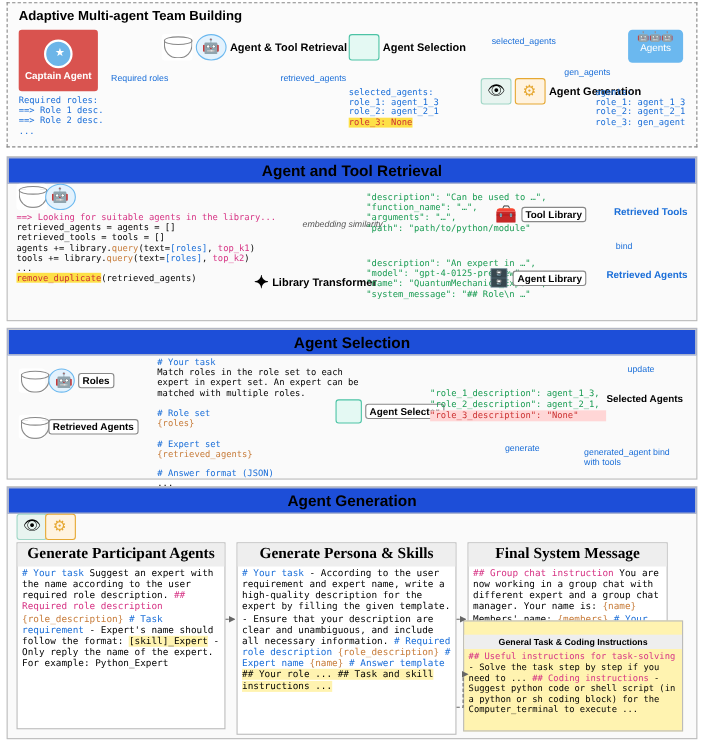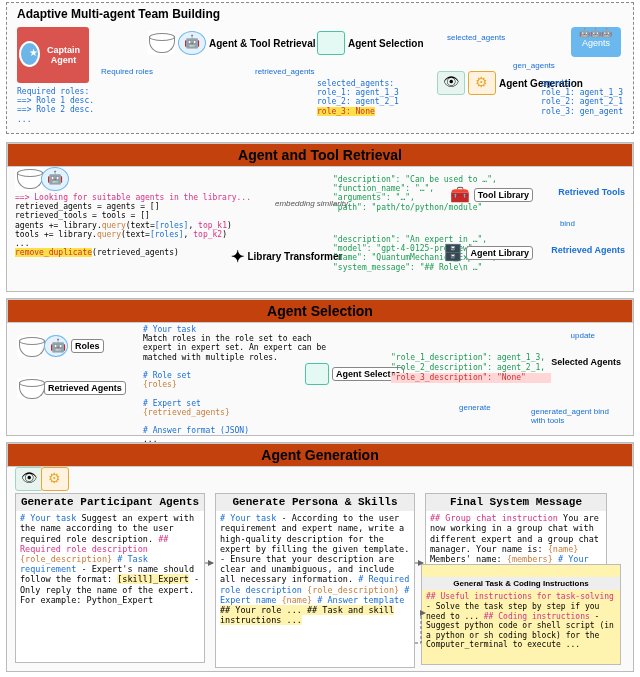--- a/index.html
+++ b/index.html
@@ -1,21 +1,21 @@
 <!DOCTYPE html>
 <html><head>
 <meta charset="utf-8">
 <style>
 * { box-sizing: border-box; margin: 0; padding: 0; }
 body { font-family: Arial, sans-serif; font-size: 9px; width: 640px; height: 677px; background: #fff; overflow: hidden; }
 .diagram { position: relative; width: 640px; height: 677px; }
-.section-title { font-size: 14px; font-weight: bold; text-align: center; background: #c2410c; border: 1px solid #ccc; padding: 3px; }
+.section-title { font-size: 14px; font-weight: bold; text-align: center; background: #1d4ed8; border: 1px solid #ccc; padding: 3px; }
 .top-box { position: absolute; left: 6px; top: 2px; width: 628px; height: 132px; border: 1px dashed #888; background: #fbfbfb; }
 .top-title { position: absolute; left: 10px; top: 4px; font-size: 12px; font-weight: bold; }
-.captain { position: absolute; left: 10px; top: 24px; width: 72px; height: 56px; background: #d9534f; color: #fff; text-align: center; border-radius: 3px; padding: 2px; display:flex;align-items:center;justify-content:center; }
+.captain { position: absolute; left: 10px; top: 24px; width: 72px; height: 56px; background: #d9534f; color: #fff; text-align: center; border-radius: 3px; padding: 2px; display:flex;flex-direction:column;align-items:center;justify-content:center; }
 .captain .ic { width: 26px; height: 26px; background: #6cb5e8; border-radius: 50%; border: 2px solid #fff; margin-bottom:2px; position:relative; }
 .captain .ic::after{content:"★";position:absolute;left:8px;top:4px;color:#fff;font-size:10px;}
 .mini-icon { width: 28px; height: 24px; display: inline-block; background: #e8f4f0; border: 1px solid #9fd6c6; border-radius: 3px; position:relative; }
 .mini-icon.db { background: #fff; border:none; }
 .mini-icon.db::before{content:"";position:absolute;left:2px;top:2px;width:24px;height:6px;border:1px solid #888;border-radius:50%;}
 .mini-icon.db::after{content:"";position:absolute;left:2px;top:5px;width:24px;height:16px;border:1px solid #888;border-top:none;border-radius:0 0 12px 12px;}
 .mini-icon.screen { background:#e4f9f3;border:1px solid #4cc3a5; }
 .mini-icon.gear { background:#fff3e0;border:1px solid #e6a832; }
 .mini-icon.gear::after{content:"⚙";position:absolute;left:6px;top:2px;font-size:14px;color:#e6a832;}
 .mini-icon.eye::after{content:"👁";position:absolute;left:5px;top:2px;font-size:13px;}
@@ -27,21 +27,21 @@
 .codeblk .kw{color:#c77c3a;} .codeblk .rl{color:#1a6ed8;} .codeblk .mg{color:#d63384;} .codeblk .red{color:#cc3333;background:#fde047;}
 .arrow-lbl{position:absolute;font-size:8px;color:#1a6ed8;}
 .agents-chip { position: absolute; right: 12px; top: 24px; width: 50px; height: 30px; background: #6bb8ef; border-radius: 4px; color:#fff; text-align:center; font-size:9px; padding-top:2px;}
 .agents-chip::before{content:"🤖🤖🤖";display:block;font-size:9px;line-height:1;}
 .panel { position: absolute; left: 6px; width: 628px; border: 1px solid #bbb; background: #fafafa; }
 .p-retrieval { top: 142px; height: 150px; }
 .p-selection { top: 298px; height: 138px; }
 .p-generation { top: 442px; height: 230px; }
 .p-retrieval .section-title, .p-selection .section-title, .p-generation .section-title { position:relative; }
 .subcard { position:absolute; border:1px solid #bbb; background:#fff; padding:2px 4px; font-size:8.5px; font-family:Menlo,monospace; line-height:1.2; }
-.subcard .hd{font-weight:bold; text-align:center; font-family:Liberation Mono, monospace; background:#eee; margin:-2px -4px 2px -4px; padding:2px; font-size:11px;}
+.subcard .hd{font-weight:bold; text-align:center; font-family:Liberation Serif, serif; background:#eee; margin:-2px -4px 2px -4px; padding:2px; font-size:14px;}
 .pill{position:absolute;display:flex;align-items:center;gap:3px;font-weight:bold;font-size:10px;}
 .pill .mini-icon{width:24px;height:22px;}
 .badge{border:1px solid #888;border-radius:3px;padding:1px 3px;font-size:9px;font-weight:bold;background:#fff;}
 .tool-lib{position:absolute;right:100px;top:42px;display:flex;align-items:center;gap:3px;}
 .agent-lib{position:absolute;right:100px;top:100px;display:flex;align-items:center;gap:3px;}
 .retrieved-out{position:absolute;right:8px;font-size:9px;font-weight:bold;color:#1a6ed8;text-align:center;margin-left:28px;}
 .selected-box{position:absolute;right:82px;top:54px;width:160px;font-family:Menlo,monospace;font-size:8px;line-height:1.25;}
 .selected-box .g{color:#1a9c53;} .selected-box .n{color:#cc3333;background:#ffd6d6;}
 .out-lbl{position:absolute;right:12px;font-size:9px;font-weight:bold;text-align:center;}
 .general-box{position:absolute;right:12px;bottom:6px;width:200px;border:1px solid #bbb;background:#fff3b0;font-size:8px;font-family:Menlo,monospace;padding:14px 4px;line-height:1.2;}

